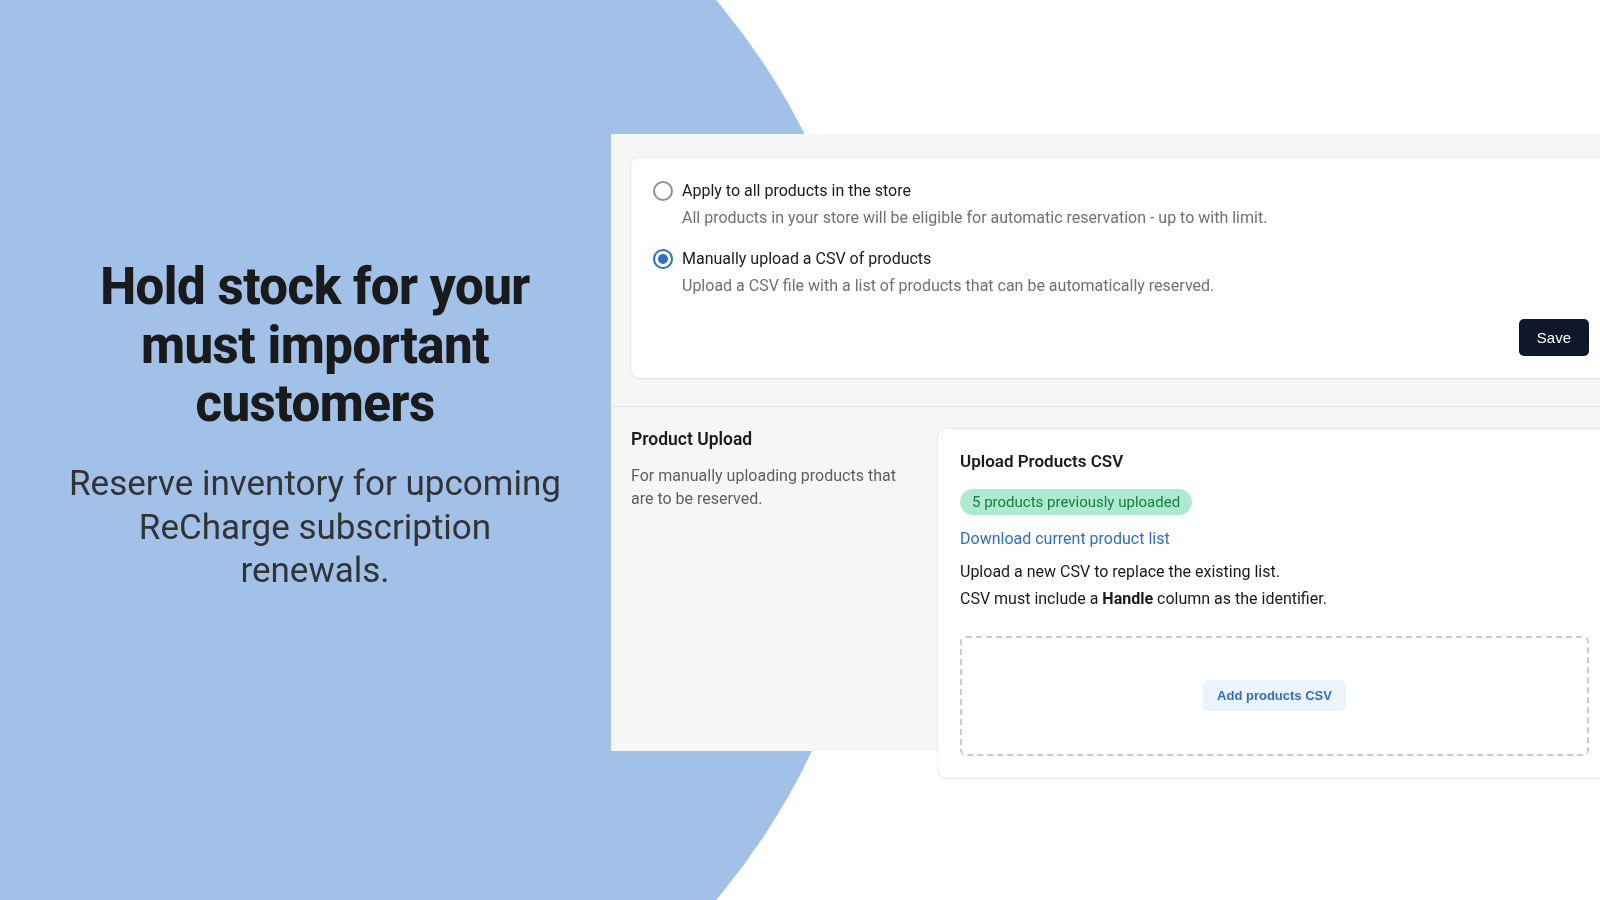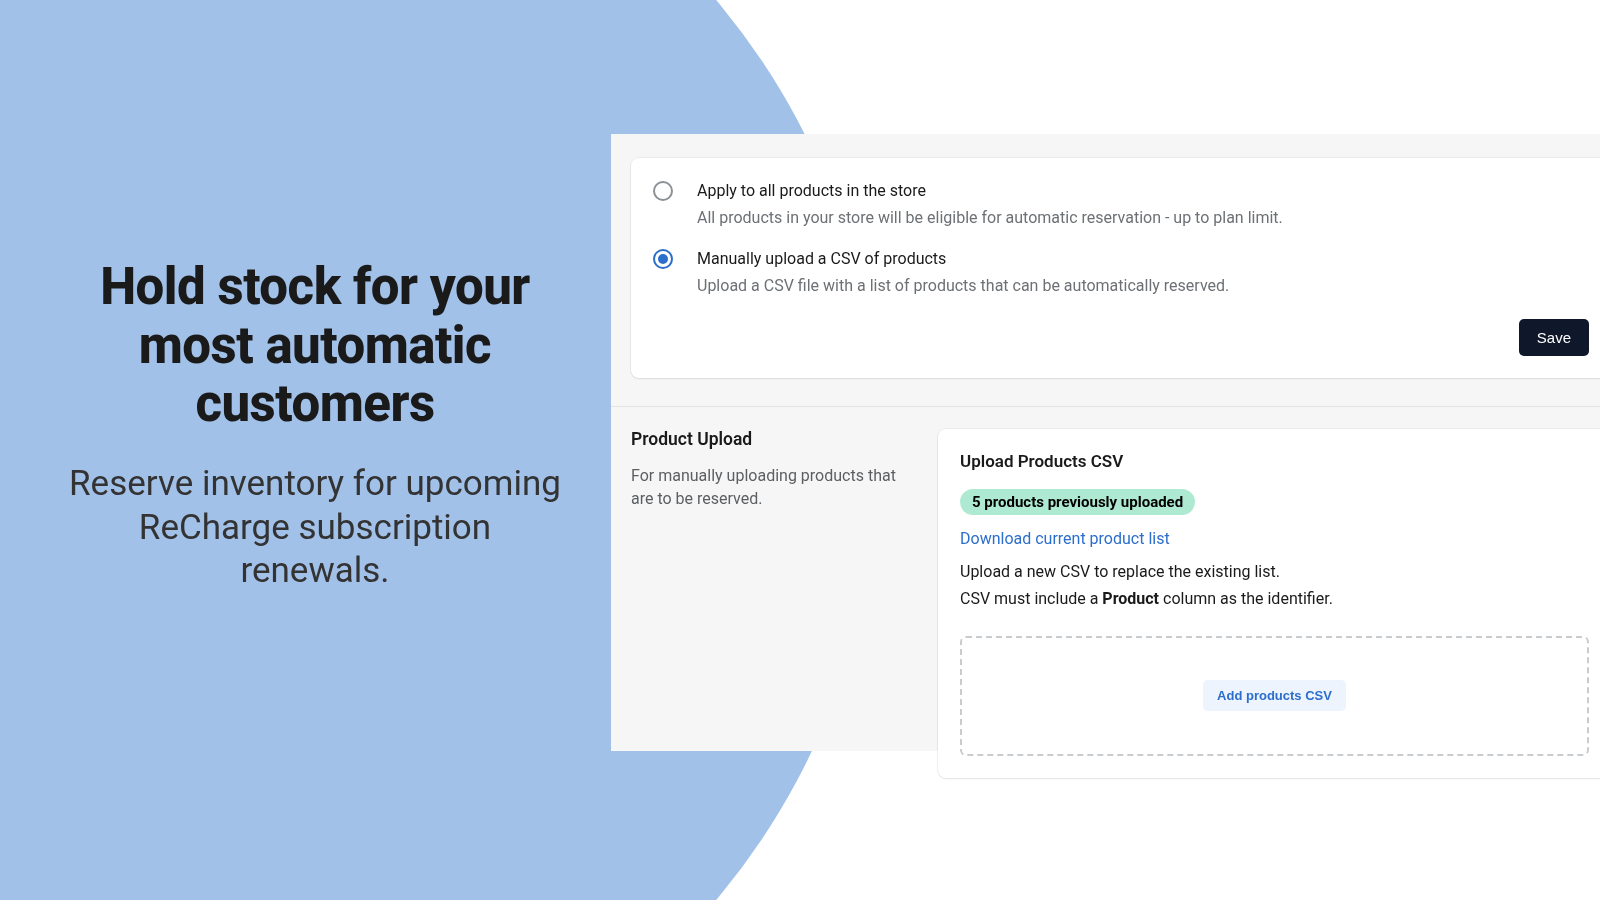--- a/index.html
+++ b/index.html
@@ -82,21 +82,21 @@
     .card {
       background: #fff;
       border-radius: 8px;
       box-shadow: 0 1px 2px rgba(0,0,0,0.08), 0 0 0 1px rgba(0,0,0,0.04);
       padding: 22px 22px 22px 22px;
     }
     
     .radio-row {
       display: flex;
       align-items: flex-start;
-      gap: 24px;
+      gap: 9px;
       margin-bottom: 6px;
       justify-content: center;
     }
     .radio-row + .radio-row { margin-top: 18px; }
     
     .radio-outer {
       width: 20px;
       height: 20px;
       border: 2px solid #8c9196;
       border-radius: 50%;
@@ -153,23 +153,23 @@
     .upload-title {
       font-size: 17px;
       font-weight: 600;
       color: #1a1a1a;
       margin-bottom: 18px;
     }
     
     .badge {
       display: inline-block;
       background: #AEE9D1;
-      color: #000000;
+      color: #15803d;
       font-size: 15px;
-      font-weight: 700;
+      font-weight: 400;
       padding: 4px 12px;
       border-radius: 14px;
       margin-bottom: 14px;
     }
     
     .download-link {
       color: #2C6ECB;
       font-size: 16px;
       text-decoration: none;
       display: block;
@@ -206,35 +206,35 @@
       font-weight: 600;
       cursor: pointer;
     }
   </style>
 </head>
 <body>
 
 <div class="blue-circle"></div>
 
 <div class="hero-text">
-  <div class="hero-title">Hold stock for your most automatic customers</div>
+  <div class="hero-title">Hold stock for your must important customers</div>
   <div class="hero-subtitle">Reserve inventory for upcoming ReCharge subscription renewals.</div>
 </div>
 
 <div class="app-panel">
 
   <div class="section">
     <div class="section-right">
       <div class="card">
 
         <div class="radio-row">
           <div class="radio-outer"></div>
           <div class="radio-content">
             <div class="radio-label">Apply to all products in the store</div>
-            <div class="radio-help">All products in your store will be eligible for automatic reservation - up to plan limit.</div>
+            <div class="radio-help">All products in your store will be eligible for automatic reservation - up to with limit.</div>
           </div>
         </div>
 
         <div class="radio-row">
           <div class="radio-outer selected"></div>
           <div class="radio-content">
             <div class="radio-label">Manually upload a CSV of products</div>
             <div class="radio-help">Upload a CSV file with a list of products that can be automatically reserved.</div>
           </div>
         </div>
@@ -252,21 +252,21 @@
       <div class="section-title">Product Upload</div>
       <div class="section-desc">For manually uploading products that are to be reserved.</div>
     </div>
     <div class="section-right">
       <div class="card">
         <div class="upload-title">Upload Products CSV</div>
         <span class="badge">5 products previously uploaded</span>
         <a class="download-link">Download current product list</a>
         <div class="upload-instr">Upload a new CSV to replace the existing list.</div>
         <div class="upload-instr">
-          <span>CSV must include a </span><strong>Product</strong><span> column as the identifier.</span>
+          <span>CSV must include a </span><strong>Handle</strong><span> column as the identifier.</span>
         </div>
         <div class="dropzone">
           <button class="add-csv-btn">Add products CSV</button>
         </div>
       </div>
     </div>
   </div>
 
 </div>
 

